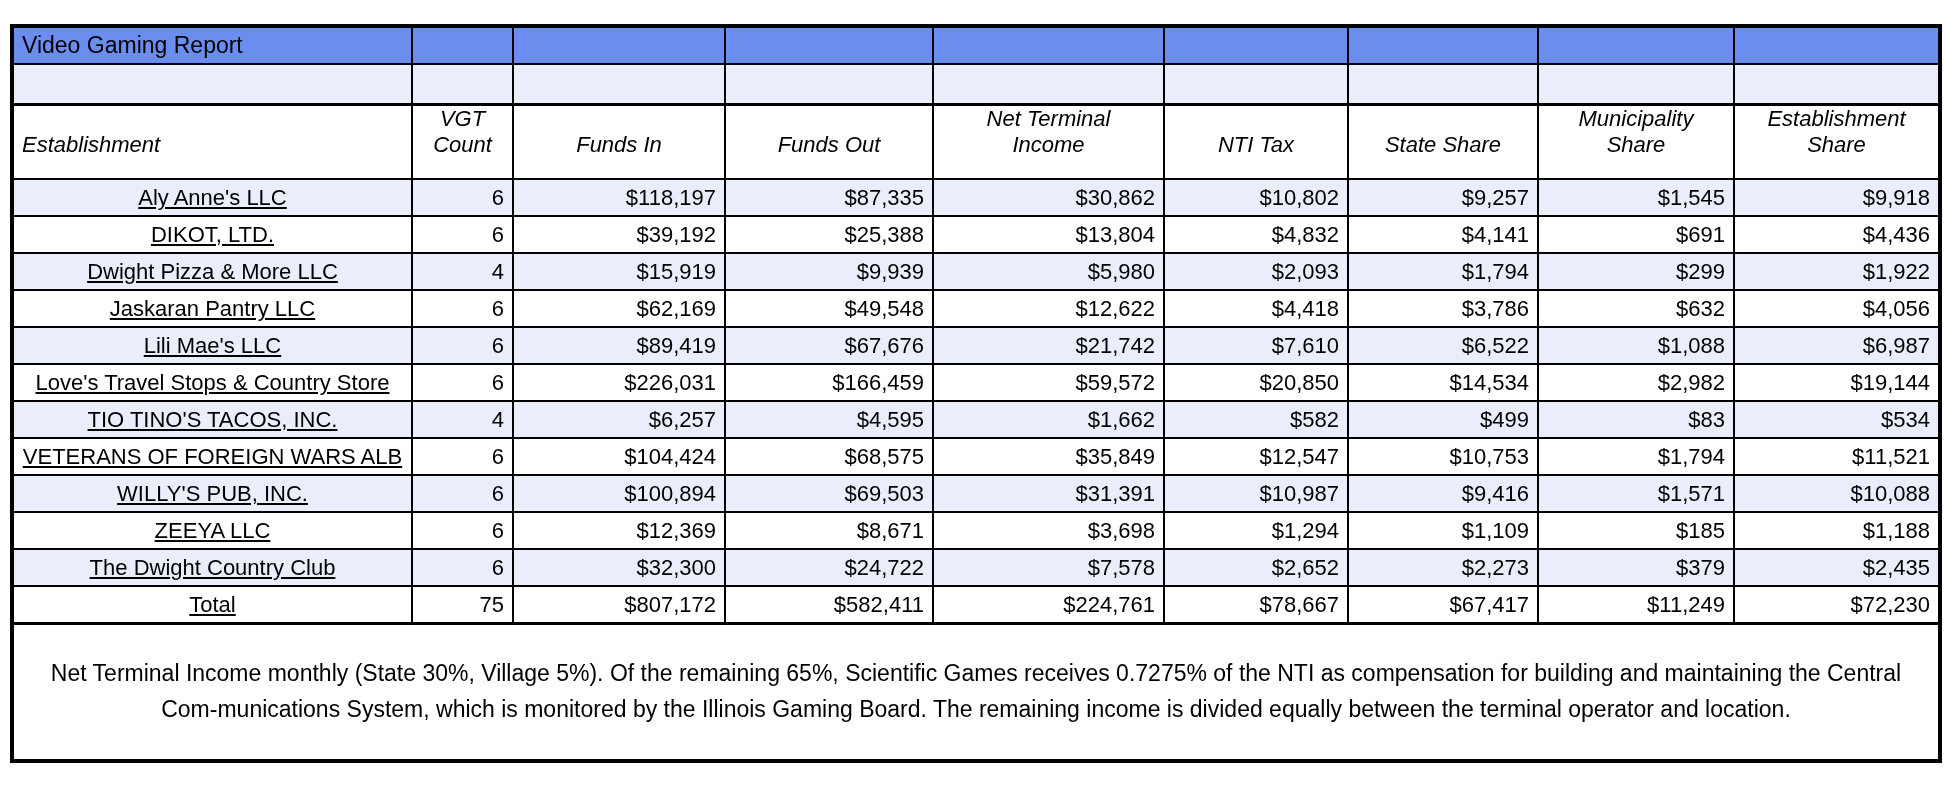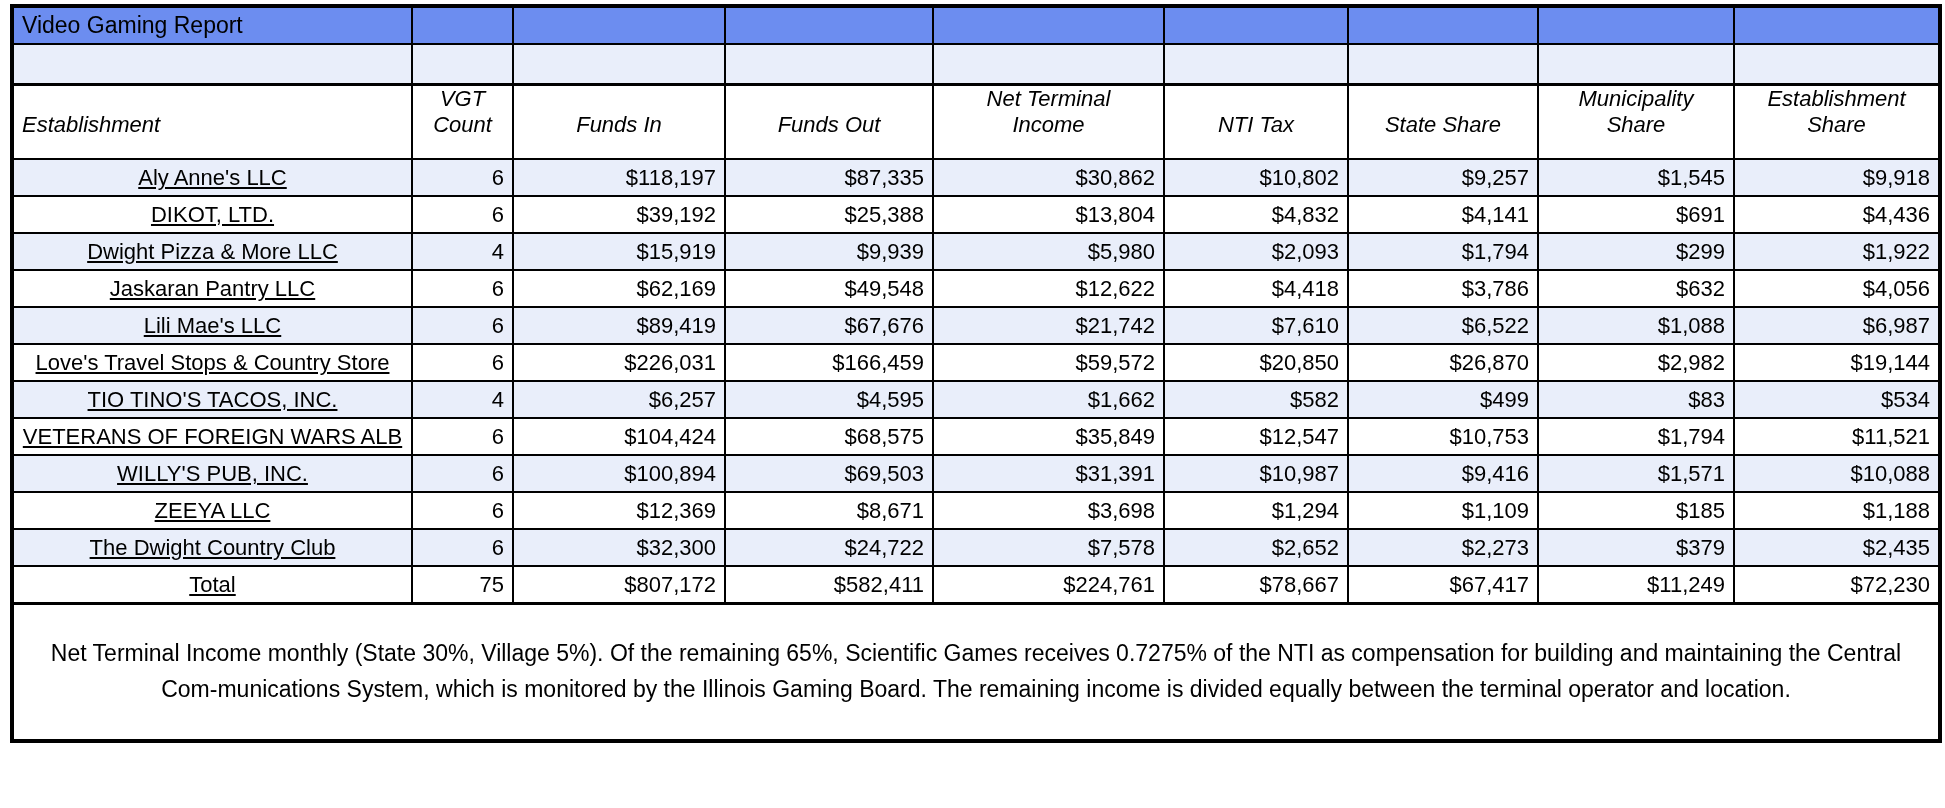--- a/index.html
+++ b/index.html
@@ -2,21 +2,21 @@
 <html><head>
 <meta charset="utf-8">
 <style>
   html,body{margin:0;padding:0;}
   body{
     width:1945px;height:808px;background:#ffffff;
     font-family:"Liberation Sans", sans-serif;
     color:#000;
     position:relative;
   }
-  .sheet{position:absolute;top:4px;left:10px;border-radius:18px;}
+  .sheet{position:absolute;top:24px;left:10px;border-radius:18px;}
   table{border-collapse:collapse;table-layout:fixed;border:4px solid #000;}
   col.c0{width:400px;} col.c1{width:101px;} col.c2{width:212px;}
   col.c3{width:208px;} col.c4{width:231px;} col.c5{width:184px;}
   col.c6{width:190px;} col.c7{width:196px;} col.c8{width:206px;}
   td,th{
     border:2px solid #000;
     font-size:22px;font-weight:normal;color:#000;
     padding:0 8px;box-sizing:border-box;
     overflow:hidden;white-space:nowrap;
   }
@@ -145,21 +145,21 @@
           <td>$1,088</td>
           <td>$6,987</td>
         </tr>
         <tr class="data-row">
           <td class="left">Love's Travel Stops &amp; Country Store</td>
           <td>6</td>
           <td>$226,031</td>
           <td>$166,459</td>
           <td>$59,572</td>
           <td>$20,850</td>
-          <td>$26,870</td>
+          <td>$14,534</td>
           <td>$2,982</td>
           <td>$19,144</td>
         </tr>
         <tr class="data-row alt">
           <td class="left">TIO TINO'S TACOS, INC.</td>
           <td>4</td>
           <td>$6,257</td>
           <td>$4,595</td>
           <td>$1,662</td>
           <td>$582</td>

